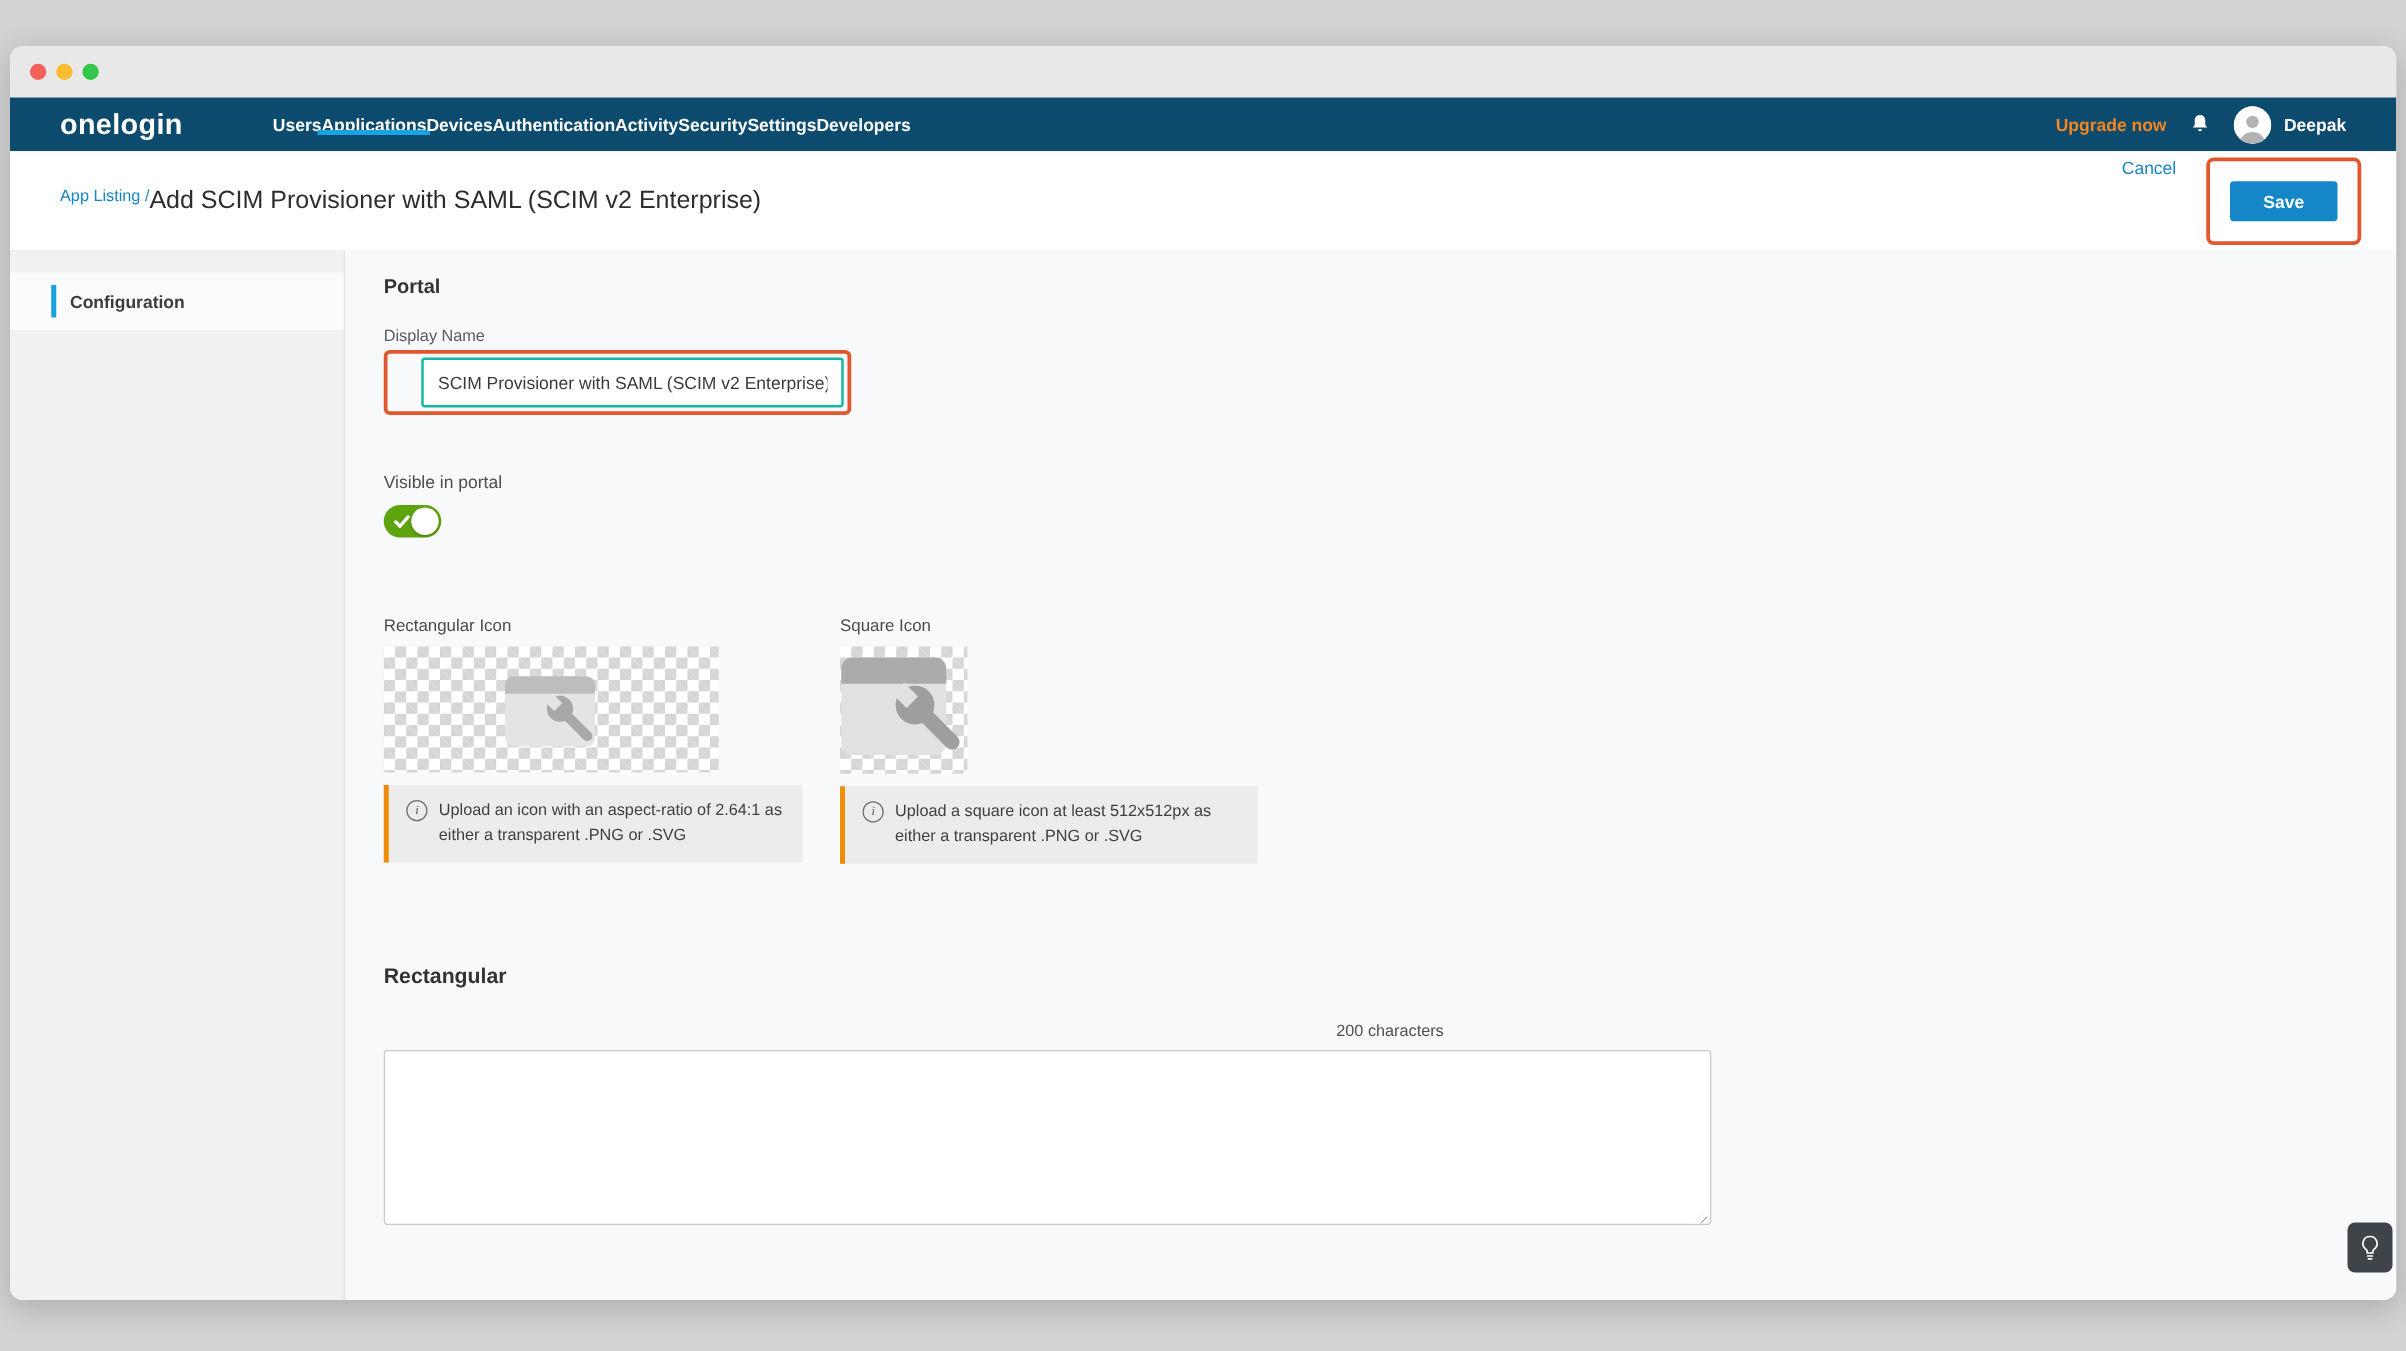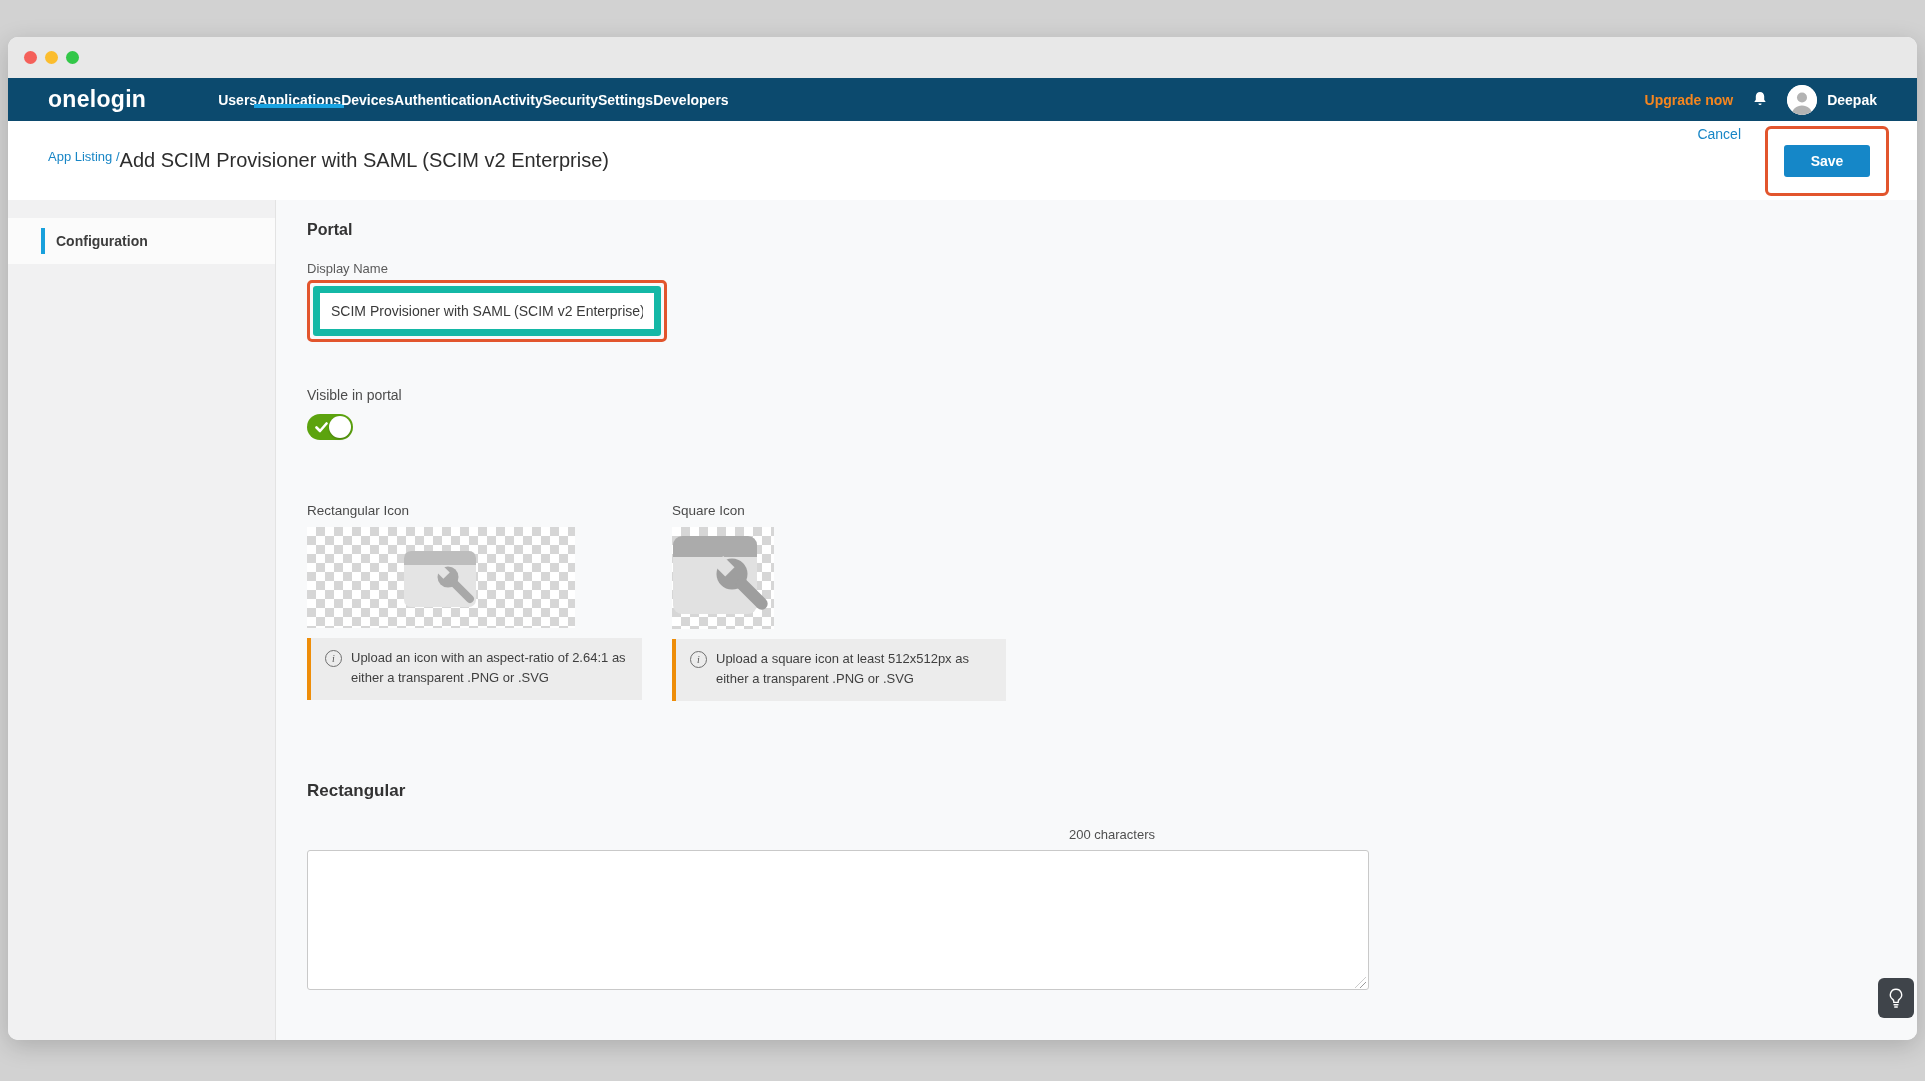--- a/index.html
+++ b/index.html
@@ -47,23 +47,23 @@
   .body-row{flex:1;display:flex;min-height:0;}
   .sidebar{width:267px;background:#f1f1f2;border-right:1px solid #e3e3e3;flex:0 0 auto;}
   .side-item{margin-top:18px;height:46px;background:#fbfbfb;position:relative;display:flex;
              align-items:center;cursor:pointer;text-align:right;}
   .side-item .bar{position:absolute;left:33px;top:10px;width:4px;height:26px;background:#18a0dc;}
   .side-item .lbl{margin-left:48px;font-size:14px;font-weight:bold;color:#3c3c3c;}
   .main{flex:1;position:relative;padding:20px 0 0 31px;overflow:hidden;background:#f8f9fa;}
   .sec-heading{font-size:16px;font-weight:bold;color:#333;height:19px;line-height:19px;}
   .field-label{margin-top:22px;font-size:13px;color:#5a5a5a;height:15px;line-height:15px;}
   .annot-input{display:inline-block;margin-top:4px;border:3px solid #e2552d;border-radius:5px;padding:3px;}
-  .display-input{width:312px;height:36px;border:7px solid #14b8a6;border-radius:3px;background:#fff;
+  .display-input{width:312px;height:36px;border:2px solid #14b8a6;border-radius:3px;background:#fff;
                  font-size:14px;color:#3a3a3a;padding:0 11px;outline:none;
-                 font-family:"Liberation Sans",sans-serif;}
+                 font-family:"Liberation Sans",sans-serif;margin-left:24px;}
   .toggle-label{margin-top:45px;font-size:14px;color:#4c4c4c;height:16px;line-height:16px;}
   .toggle{margin-top:11px;position:relative;width:46px;height:26px;border-radius:13px;
           background:#5ca30e;cursor:pointer;}
   .toggle .knob{position:absolute;top:2px;right:2px;width:22px;height:22px;border-radius:50%;
           background:#fff;box-shadow:0 1px 2px rgba(0,0,0,.25);}
   .toggle svg{position:absolute;left:8px;top:7px;}
   
   .icons-row{margin-top:63px;display:flex;column-gap:30px;}
   .icon-col1{width:335px;}
   .icon-col2{width:334px;}

